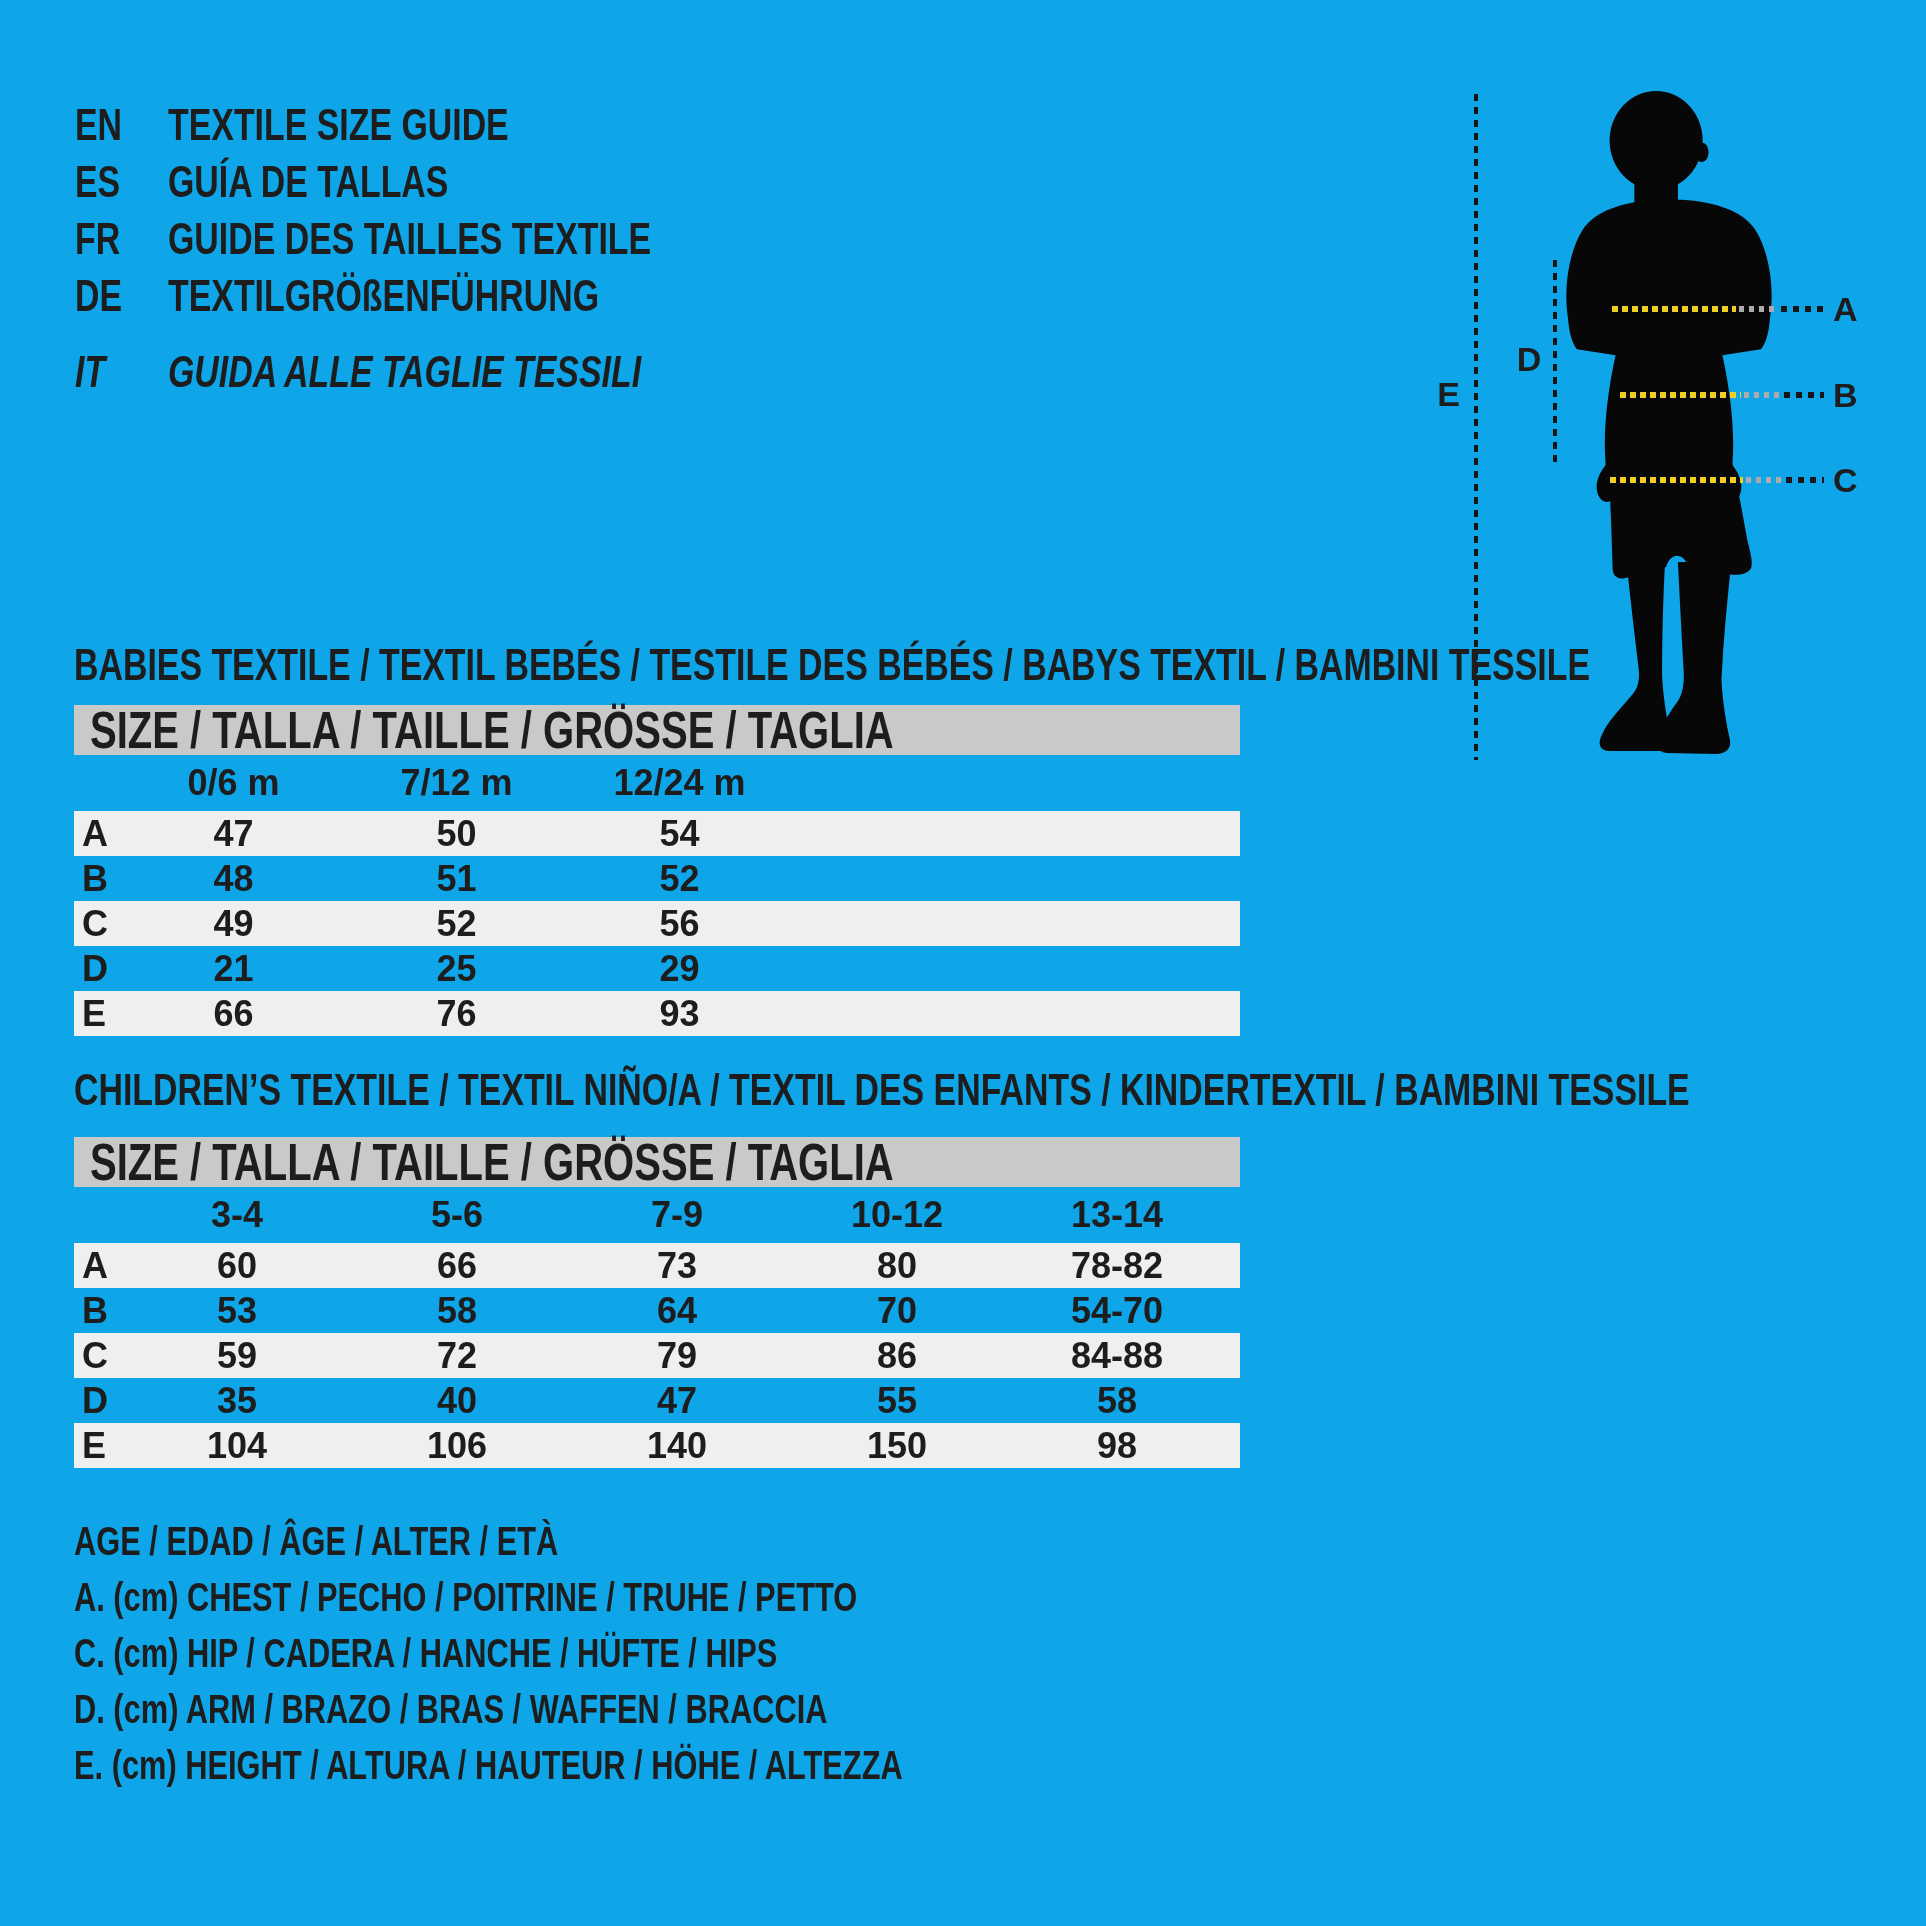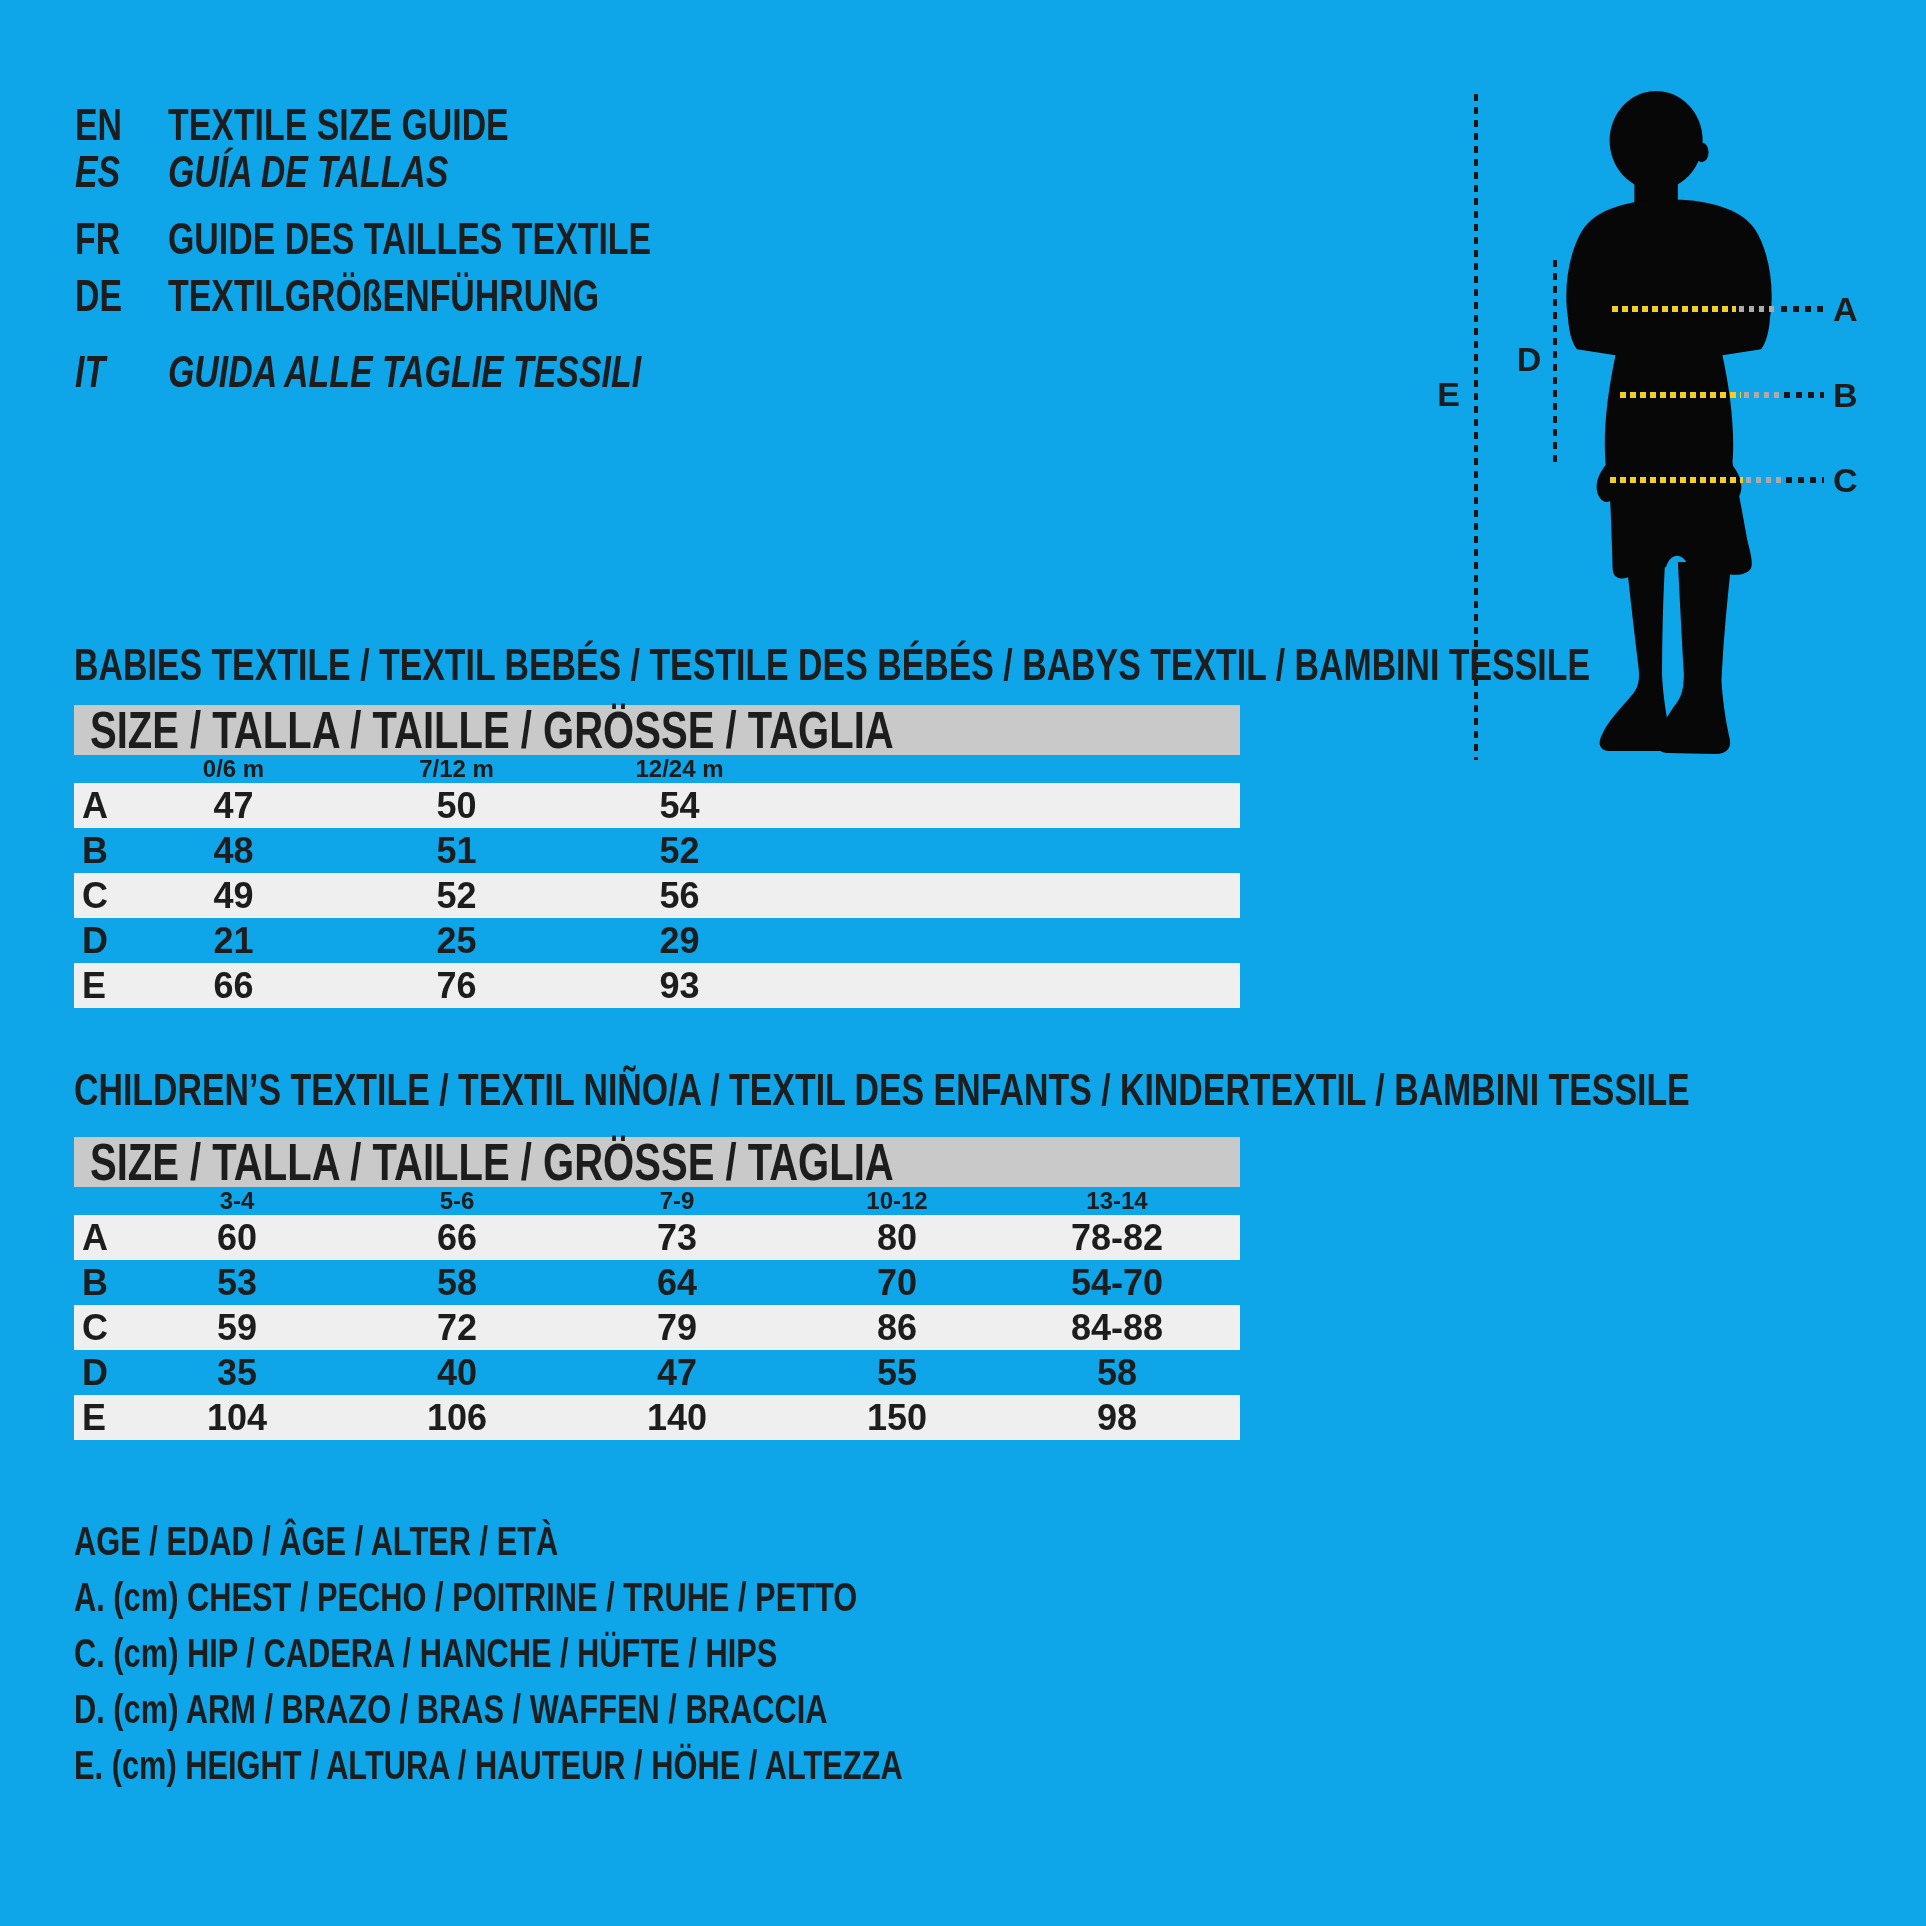--- a/index.html
+++ b/index.html
@@ -21,21 +21,21 @@
   .lang-row{position:absolute;left:75px;height:50px;line-height:50px;font-size:44px;font-weight:700;white-space:nowrap;}
   .lang-code{display:inline-block;width:93px;vertical-align:top;}
   .lang-title{display:inline-block;vertical-align:top;}
 
   
   .section-title{position:absolute;left:74px;height:44px;line-height:44px;font-size:44px;font-weight:700;white-space:nowrap;}
 
   
   .size-table{position:absolute;left:74px;width:1166px;}
   .size-bar{height:50px;line-height:50px;background:var(--bar);font-size:52px;font-weight:700;padding-left:16px;}
-  .cols-row{display:grid;height:28px;align-items:center;font-size:24px;font-weight:700;}
+  .cols-row{display:grid;height:56px;align-items:center;font-size:36px;font-weight:700;}
   .data-row{display:grid;height:45px;align-items:center;font-size:36px;font-weight:700;}
   .data-row.striped{background:var(--stripe);}
   .cell-label{padding-left:8px;text-align:left;}
   .cell-val,.cell-col{text-align:center;}
 
   
   .legend{position:absolute;left:74px;top:1513px;}
   .legend-line{height:56px;line-height:56px;font-size:40px;font-weight:700;white-space:nowrap;}
 
   
@@ -47,21 +47,21 @@
   .measure-label{position:absolute;font-size:34px;font-weight:700;width:40px;height:40px;line-height:40px;}
   svg{position:absolute;display:block;}
 </style>
 </head>
 <body>
 
 <div id="canvas">
 
   <div id="language-list">
       <div class="lang-row" style="top: 100px;"><span class="lang-code"><span class="cond">EN</span></span><span class="lang-title"><span class="cond">TEXTILE SIZE GUIDE</span></span></div>
-      <div class="lang-row" style="top: 147px; font-style: italic;"><span class="lang-code"><span class="cond">ES</span></span><span class="lang-title"><span class="cond">GUÍA DE TALLAS</span></span></div>
+      <div class="lang-row" style="top: 157px;"><span class="lang-code"><span class="cond">ES</span></span><span class="lang-title"><span class="cond">GUÍA DE TALLAS</span></span></div>
       <div class="lang-row" style="top: 214px;"><span class="lang-code"><span class="cond">FR</span></span><span class="lang-title"><span class="cond">GUIDE DES TAILLES TEXTILE</span></span></div>
       <div class="lang-row" style="top: 271px;"><span class="lang-code"><span class="cond">DE</span></span><span class="lang-title"><span class="cond">TEXTILGRÖßENFÜHRUNG</span></span></div>
       <div class="lang-row" style="top: 347px; font-style: italic;"><span class="lang-code"><span class="cond">IT</span></span><span class="lang-title"><span class="cond">GUIDA ALLE TAGLIE TESSILI</span></span></div>
     </div>
 
   <div class="vdash" style="left:1474px;top:94px;height:666px;"></div>
   <div class="measure-label" style="left:1420px;top:374px;text-align:right;">E</div>
   <div class="vdash" style="left:1553px;top:260px;height:208px;"></div>
   <div class="measure-label" style="left:1509px;top:339px;text-align:center;">D</div>
 

